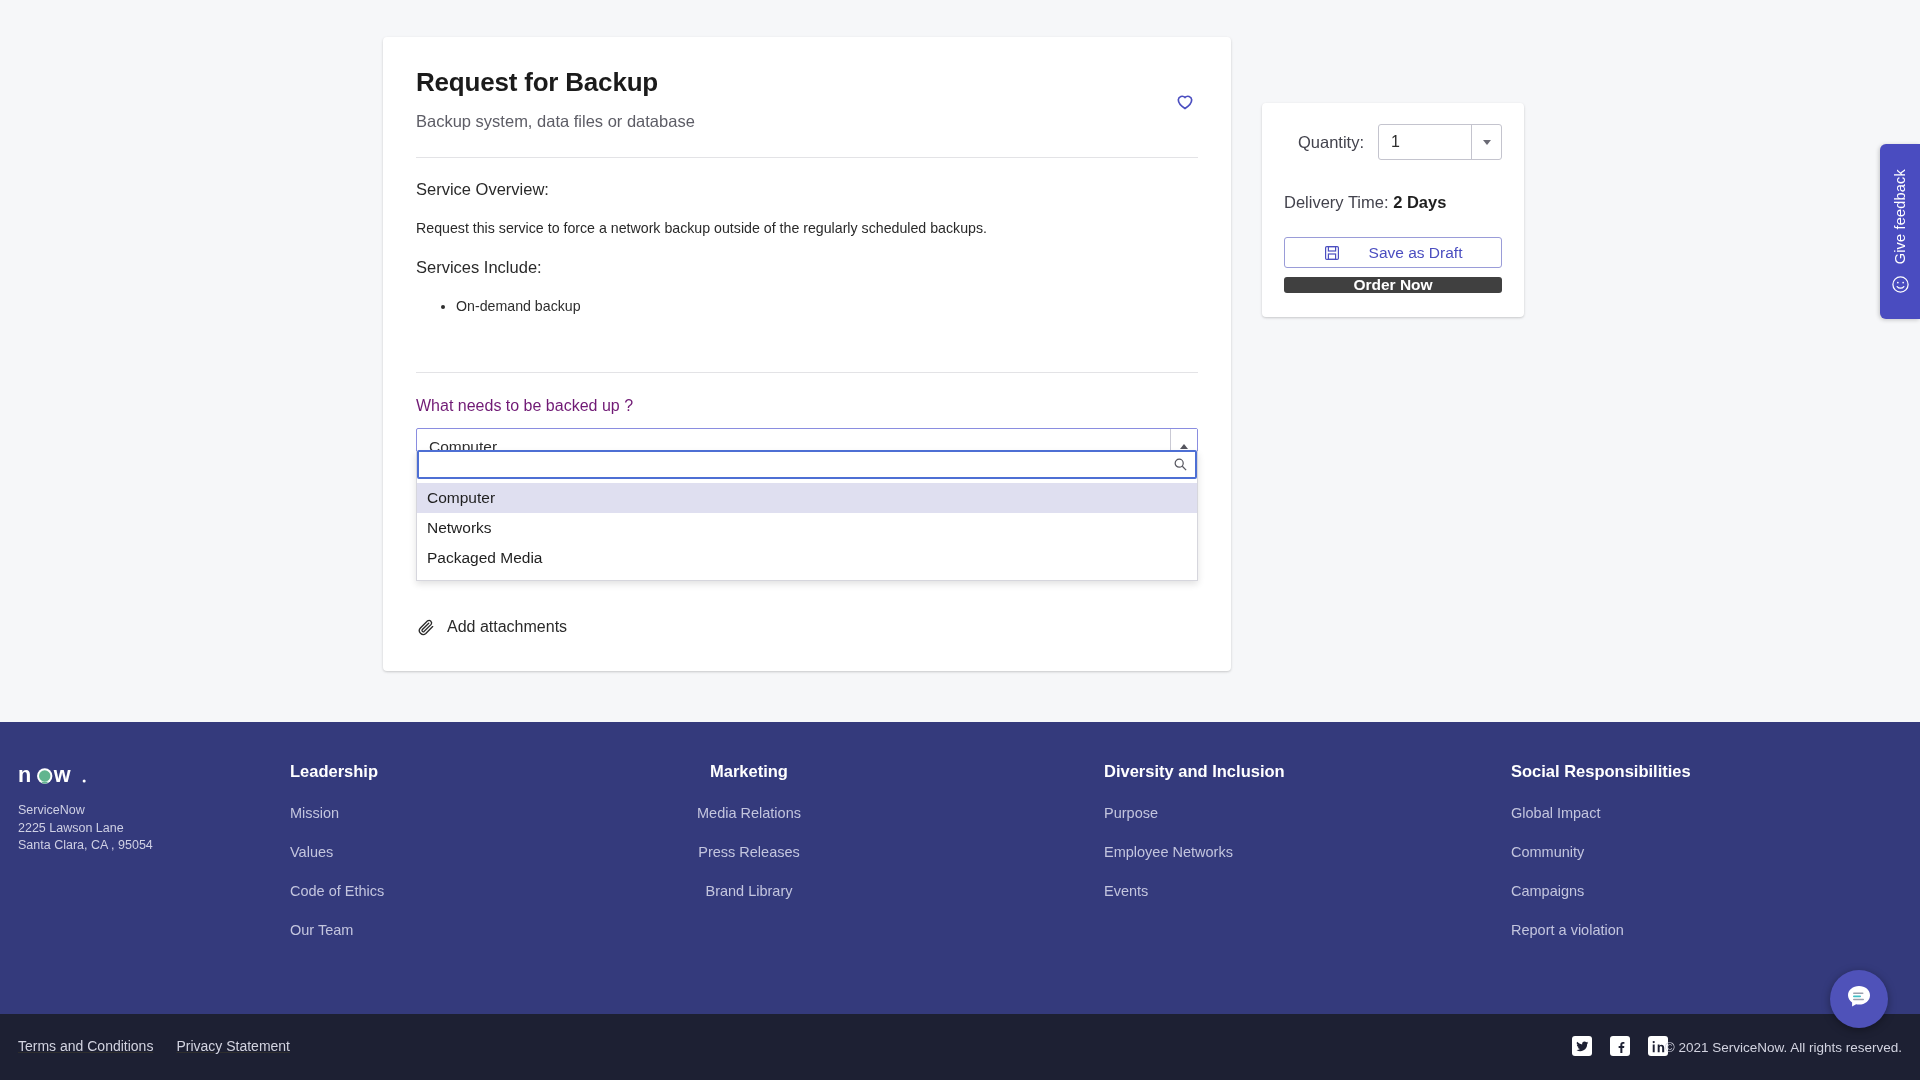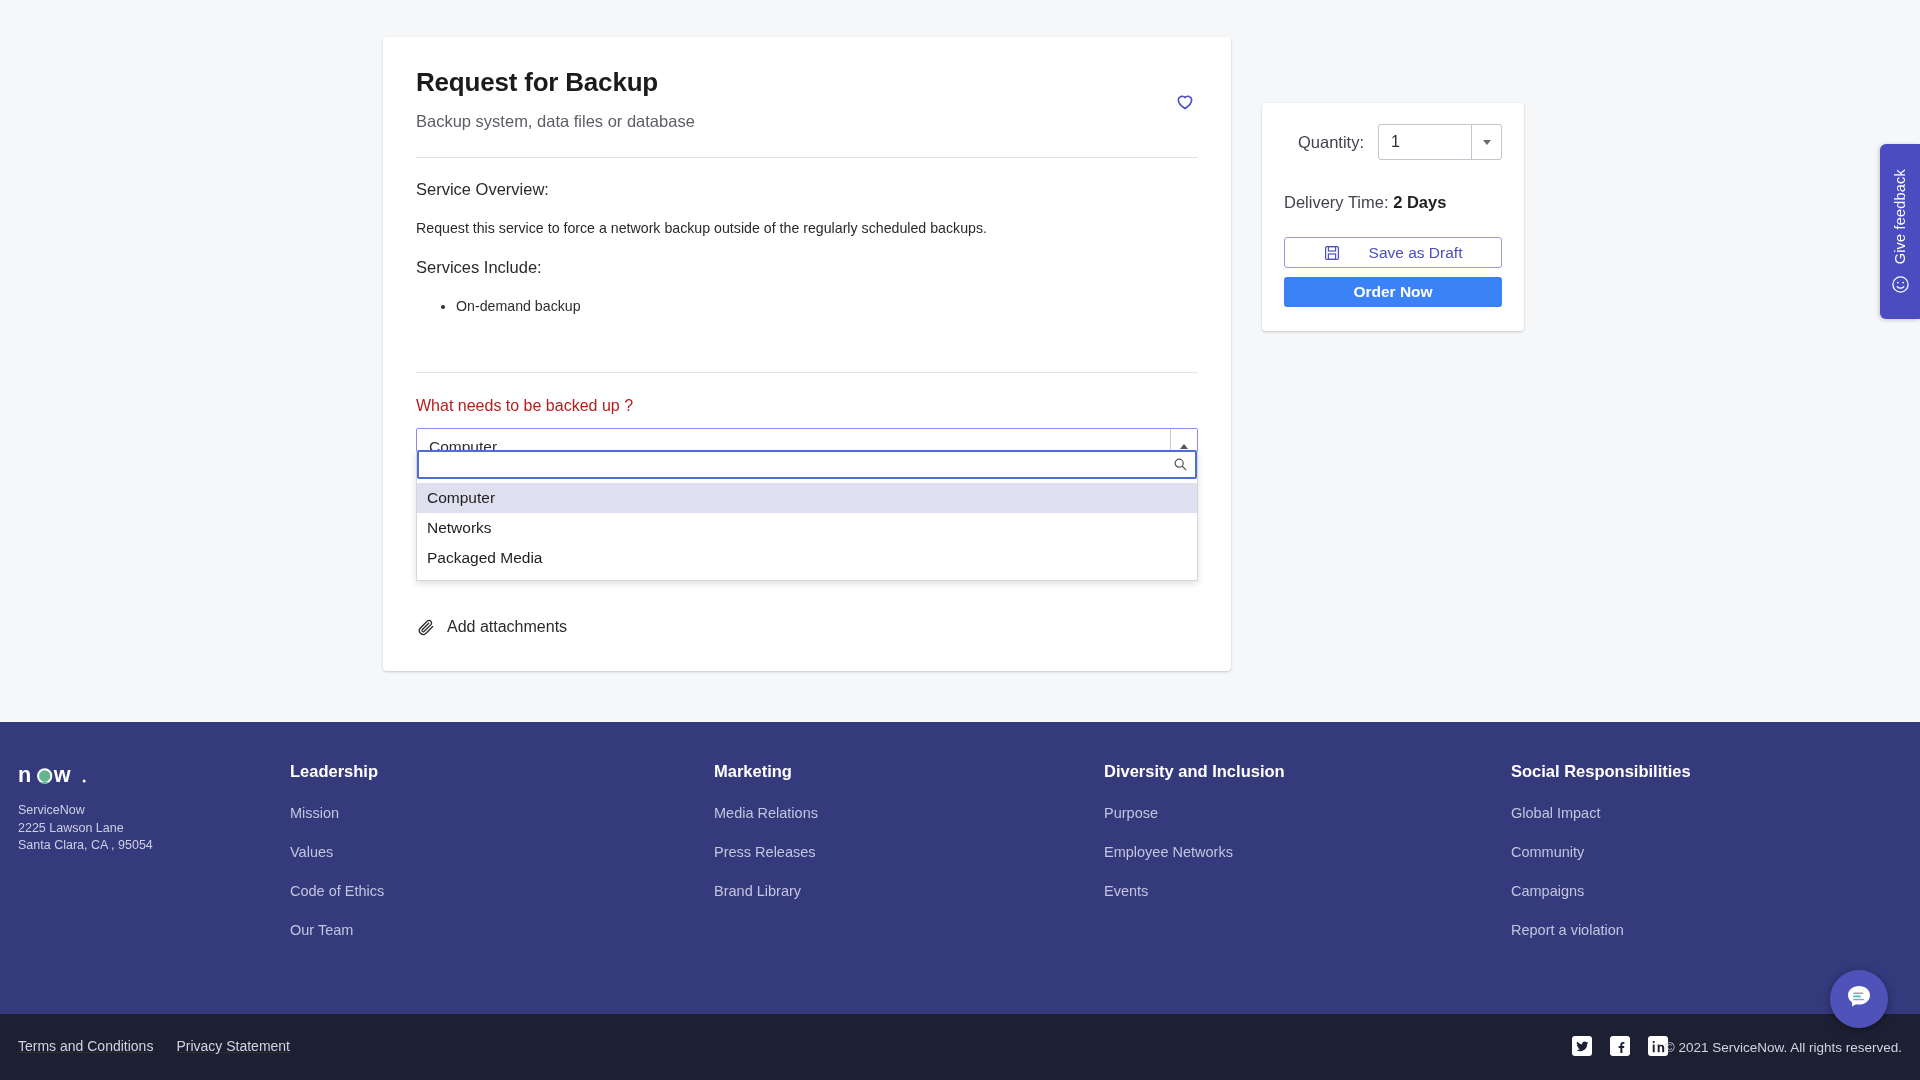--- a/index.html
+++ b/index.html
@@ -54,21 +54,21 @@
   .desc-block { padding-top: 22px; font-size: 15.5px; color: #2e2e2e; }
   .desc-block .sec-head { font-size: 16.5px; margin-bottom: 21px; color: #2a2a2a; }
   .desc-block .para { font-size: 14.2px; margin-bottom: 22px; color: #2a2a2a; }
   .desc-block ul { margin: 0 0 0 40px; }
   .desc-block li { font-size: 14.2px; margin-bottom: 6px; }
 
   .divider2 { height: 1px; background: #e3e3e6; margin-top: 58px; }
 
   
   .q-block { padding-top: 24px; position: relative; }
-  .q-label { font-size: 16px; color: #b91c1c; margin-bottom: 13px; }
+  .q-label { font-size: 16px; color: #701a75; margin-bottom: 13px; }
 
   .select-shell {
     position: relative;
     width: 100%;
     height: 37px;
     display: flex;
     border: 1px solid #8a8de0;
     border-radius: 2px;
     background: #fff;
   }
@@ -204,24 +204,24 @@
     margin-top: 25px;
     border: 1px solid #9a9cd8;
     background: #fff;
     color: #4b4ec0;
     gap: 29px;
   }
   .btn-draft .floppy { width: 16px; height: 16px; }
   .btn-order {
     margin-top: 9px;
     border: none;
-    background: #3b82f6;
+    background: #404040;
     color: #ffffff;
     font-weight: bold;
-    height: 30px;
+    height: 16px;
     text-align: right;
   }
 
   
   .feedback-tab {
     position: absolute;
     right: 0; top: 144px;
     width: 40px; height: 175px;
     background: #4a4cc0;
     border-radius: 6px 0 0 6px;
@@ -272,21 +272,21 @@
     margin-bottom: 24px;
   }
   .fcol a {
     display: block;
     font-size: 14.5px;
     color: #c3c5de;
     text-decoration: none;
     margin-bottom: 23px;
   }
   .c1 { left: 290px; }
-  .c2 { left: 714px; }
+  .c2 { left: 697px; text-align: center; }
   .c3 { left: 1104px; }
   .c4 { left: 1511px; }
 
   .bottombar {
     position: absolute;
     left: 0; top: 1014px;
     width: 1920px; height: 66px;
     background: #1d2033;
   }
   .bb-links {

